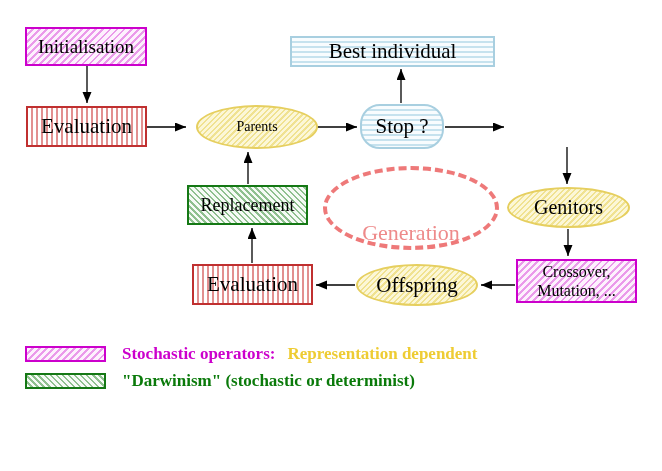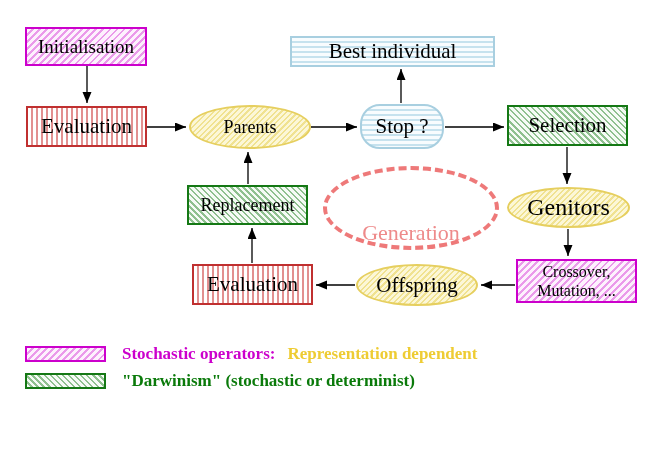--- a/index.html
+++ b/index.html
@@ -107,35 +107,34 @@
     <line x1="515" y1="285" x2="481" y2="285" stroke="#000" stroke-width="1.3" marker-end="url(#ah)"></line>
     <line x1="355" y1="285" x2="316" y2="285" stroke="#000" stroke-width="1.3" marker-end="url(#ah)"></line>
     <line x1="252" y1="263" x2="252" y2="228" stroke="#000" stroke-width="1.3" marker-end="url(#ah)"></line>
     <line x1="248" y1="184" x2="248" y2="152" stroke="#000" stroke-width="1.3" marker-end="url(#ah)"></line>
   </svg>
 
   <div class="node box-magenta" style="left:25px; top:27px; width:122px; height:39px; font-size:19px;">Initialisation</div>
 
   <div class="node box-red" style="left:26px; top:106px; width:121px; height:41px; font-size:21px;">Evaluation</div>
 
-  <div class="node ellipse-yellow" style="left:189px; top:105px; width:122px; height:44px; font-size:18px;">Parents</div>
+  <div class="node ellipse-yellow" style="left:196px; top:105px; width:122px; height:44px; font-size:14px;">Parents</div>
 
   <div class="node box-cyan" style="left:290px; top:36px; width:205px; height:31px; font-size:21px;">Best individual</div>
 
   <div class="node box-cyan rounded" style="left:360px; top:104px; width:84px; height:45px; font-size:21px;">Stop ?</div>
 
-  <div class="node box-green" style="left:507px; top:105px; width:121px; height:41px; font-size:21px;">Selection</div>
 
   <div class="node box-green" style="left:187px; top:185px; width:121px; height:40px; font-size:18px;">Replacement</div>
 
   <div class="generation-ellipse" style="left:323px; top:166px; width:176px; height:84px;">
     <span>Generation</span>
   </div>
 
-  <div class="node ellipse-yellow" style="left:507px; top:187px; width:123px; height:41px; font-size:24px;">Genitors</div>
+  <div class="node ellipse-yellow" style="left:507px; top:187px; width:123px; height:41px; font-size:20px;">Genitors</div>
 
   <div class="node box-red" style="left:192px; top:264px; width:121px; height:41px; font-size:21px;">Evaluation</div>
 
   <div class="node ellipse-yellow" style="left:356px; top:264px; width:122px; height:42px; font-size:21px;">Offspring</div>
 
   <div class="node box-magenta two-line" style="left:516px; top:259px; width:121px; height:44px;">
     <span>Crossover,</span>
     <span>Mutation, ...</span>
   </div>
 

